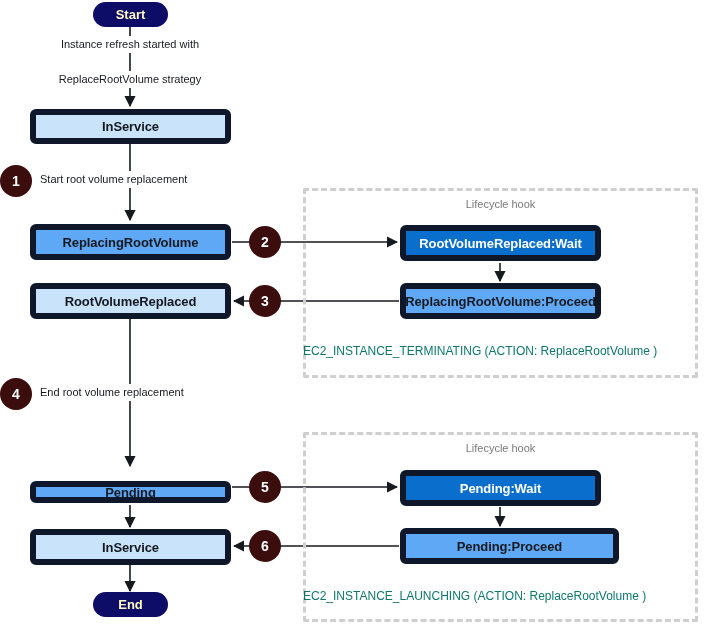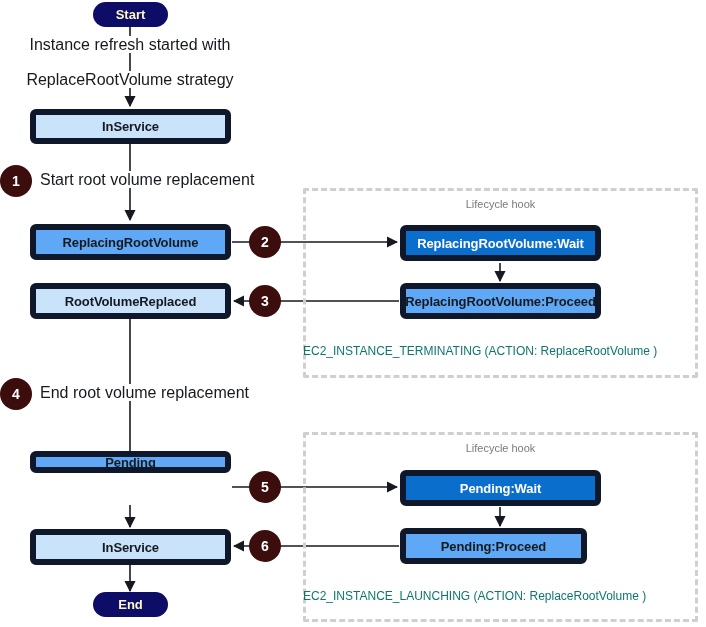--- a/index.html
+++ b/index.html
@@ -96,21 +96,21 @@
     color: #0f766e;
     font-size: 12px;
     text-align: left;
     white-space: nowrap;
   }
 
   
   .edge-label {
     position: absolute;
     color: #16191f;
-    font-size: 16px;
+    font-size: 11px;
     line-height: 17px;
     text-align: center;
     white-space: pre;
     background: #ffffff;
   }
 </style>
 </head>
 <body>
 
 <div id="canvas">
@@ -158,31 +158,31 @@
   <div class="pill" style="left:93px; top:2px; width:75px; height:25px;">Start</div>
 
   <div class="pill" style="left:93px; top:592px; width:75px; height:25px;">End</div>
 
   <div class="node light" style="left:30px; top:109px; width:201px; height:35px;">InService</div>
 
   <div class="node medium" style="left:30px; top:224px; width:201px; height:36px;">ReplacingRootVolume</div>
 
   <div class="node light" style="left:30px; top:283px; width:201px; height:36px;">RootVolumeReplaced</div>
 
-  <div class="node medium" style="left:30px; top:451px; width:201px; height:22px;">Pending</div>
+  <div class="node medium" style="left:30px; top:481px; width:201px; height:22px;">Pending</div>
 
   <div class="node light" style="left:30px; top:529px; width:201px; height:36px;">InService</div>
 
-  <div class="node dark" style="left:400px; top:225px; width:201px; height:36px;">ReplacingRootVolume:Wait</div>
+  <div class="node dark" style="left:400px; top:225px; width:201px; height:36px;">RootVolumeReplaced:Wait</div>
 
   <div class="node medium" style="left:400px; top:283px; width:201px; height:36px;">ReplacingRootVolume:Proceed</div>
 
   <div class="node dark" style="left:400px; top:470px; width:201px; height:36px;">Pending:Wait</div>
 
-  <div class="node medium" style="left:400px; top:528px; width:187px; height:36px;text-align:center;">Pending:Proceed</div>
+  <div class="node medium" style="left:400px; top:528px; width:219px; height:36px;text-align:center;">Pending:Proceed</div>
 
   <div class="edge-label" style="left:20px; top:36px; width:220px;">Instance refresh started with</div>
   <div class="edge-label" style="left:20px; top:53px; width:220px;margin-top:18px;">ReplaceRootVolume strategy</div>
 
   <div class="edge-label" style="left:40px; top:171px; width:200px; text-align:left;">Start root volume replacement</div>
 
   <div class="edge-label" style="left:40px; top:384px; width:200px; text-align:left;">End root volume replacement</div>
 
   <div class="badge" style="left:0px; top:165px;">1</div>
 

